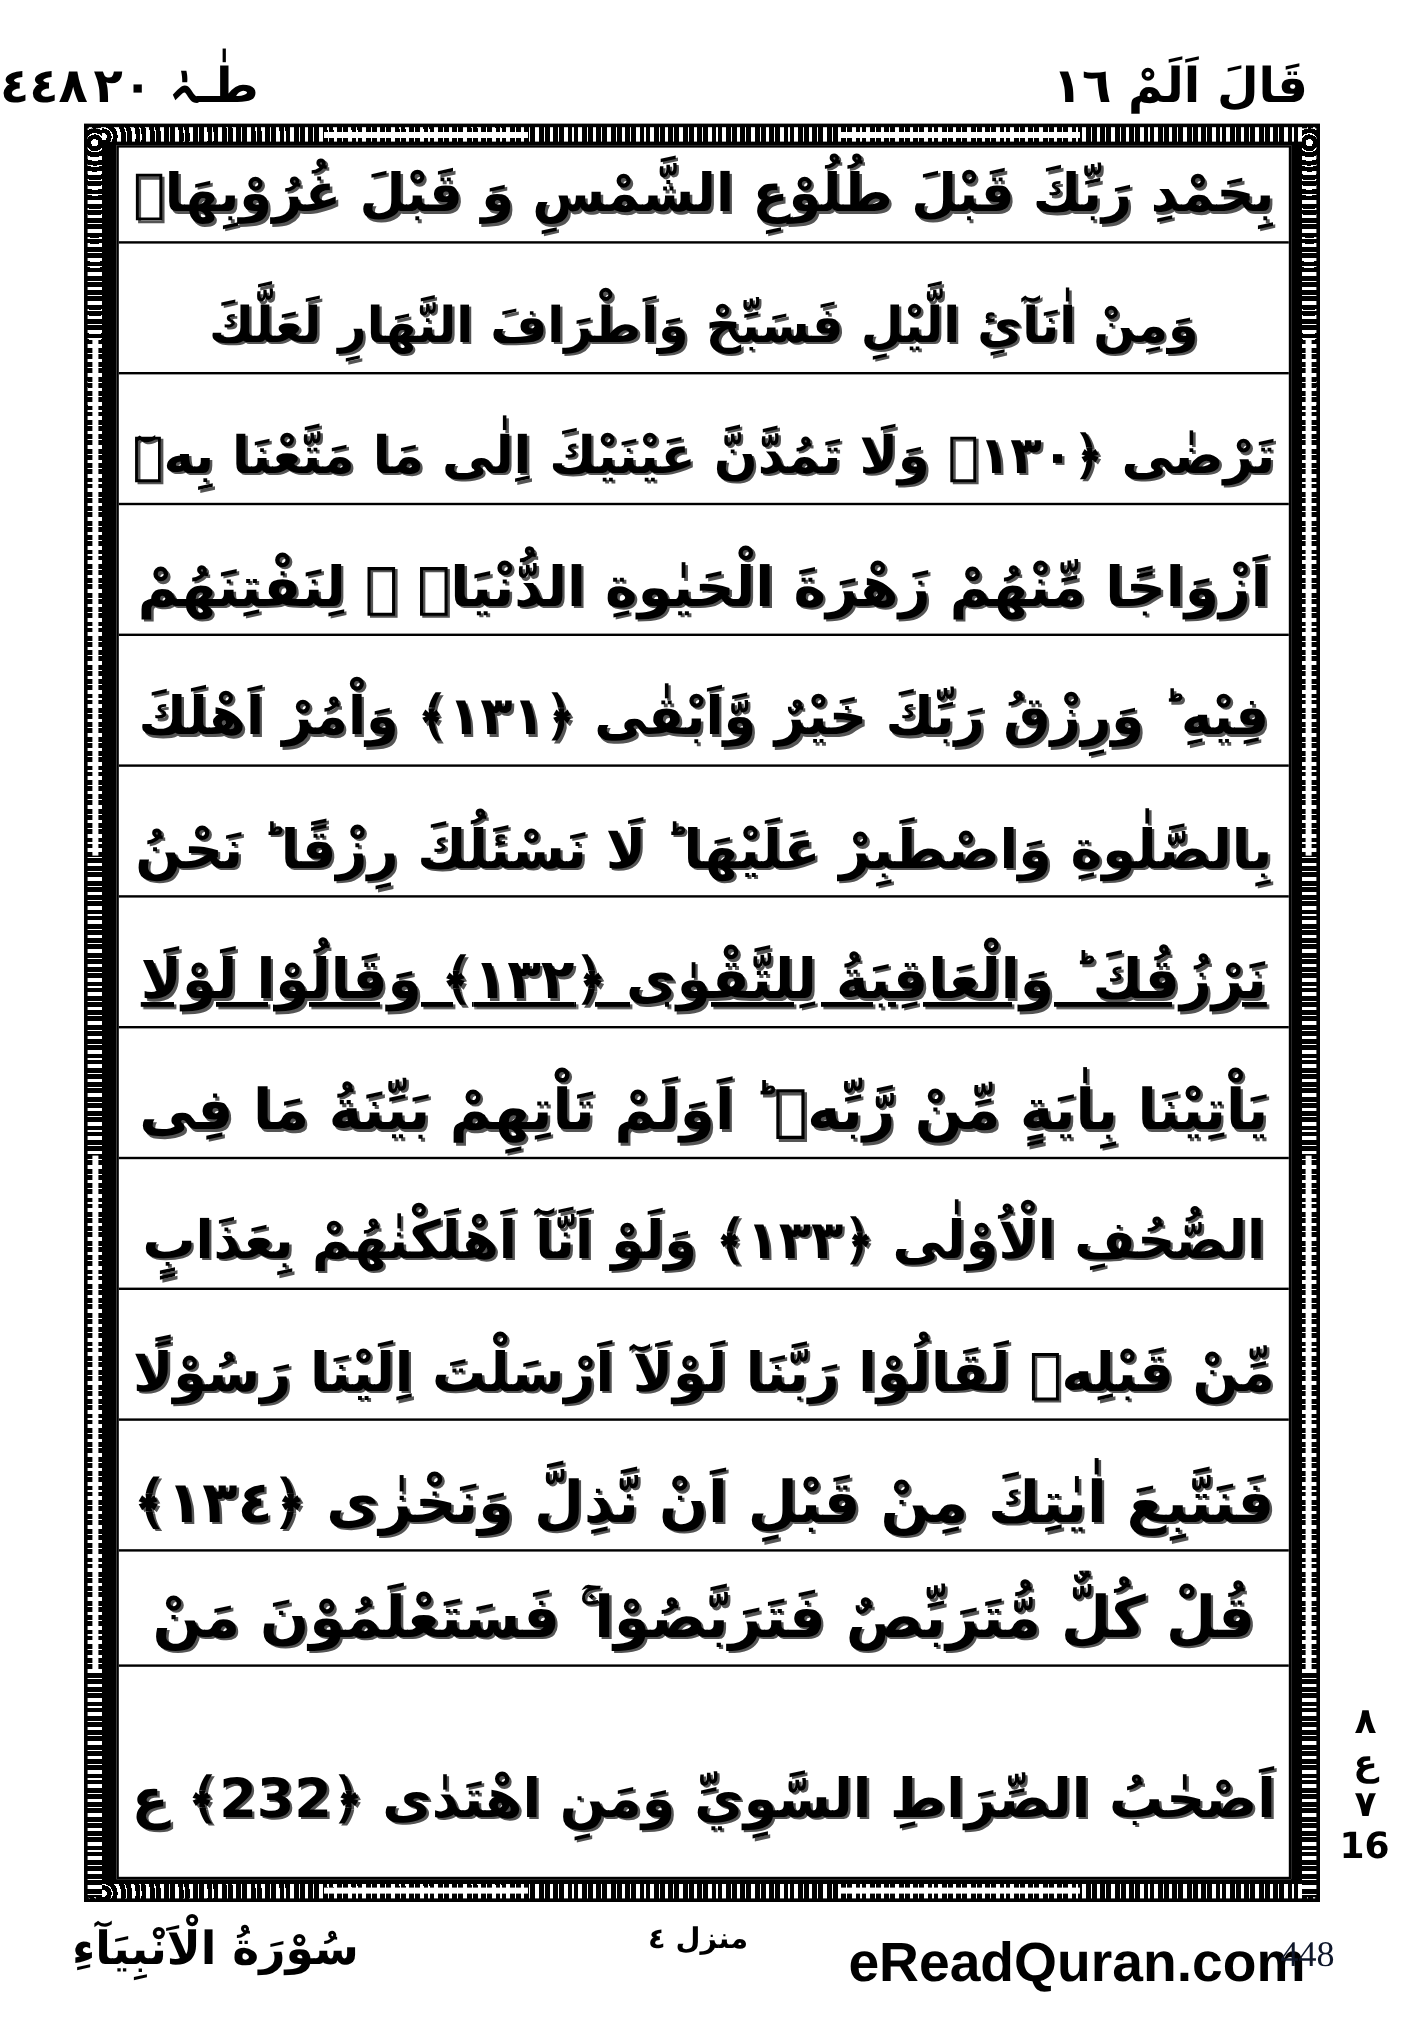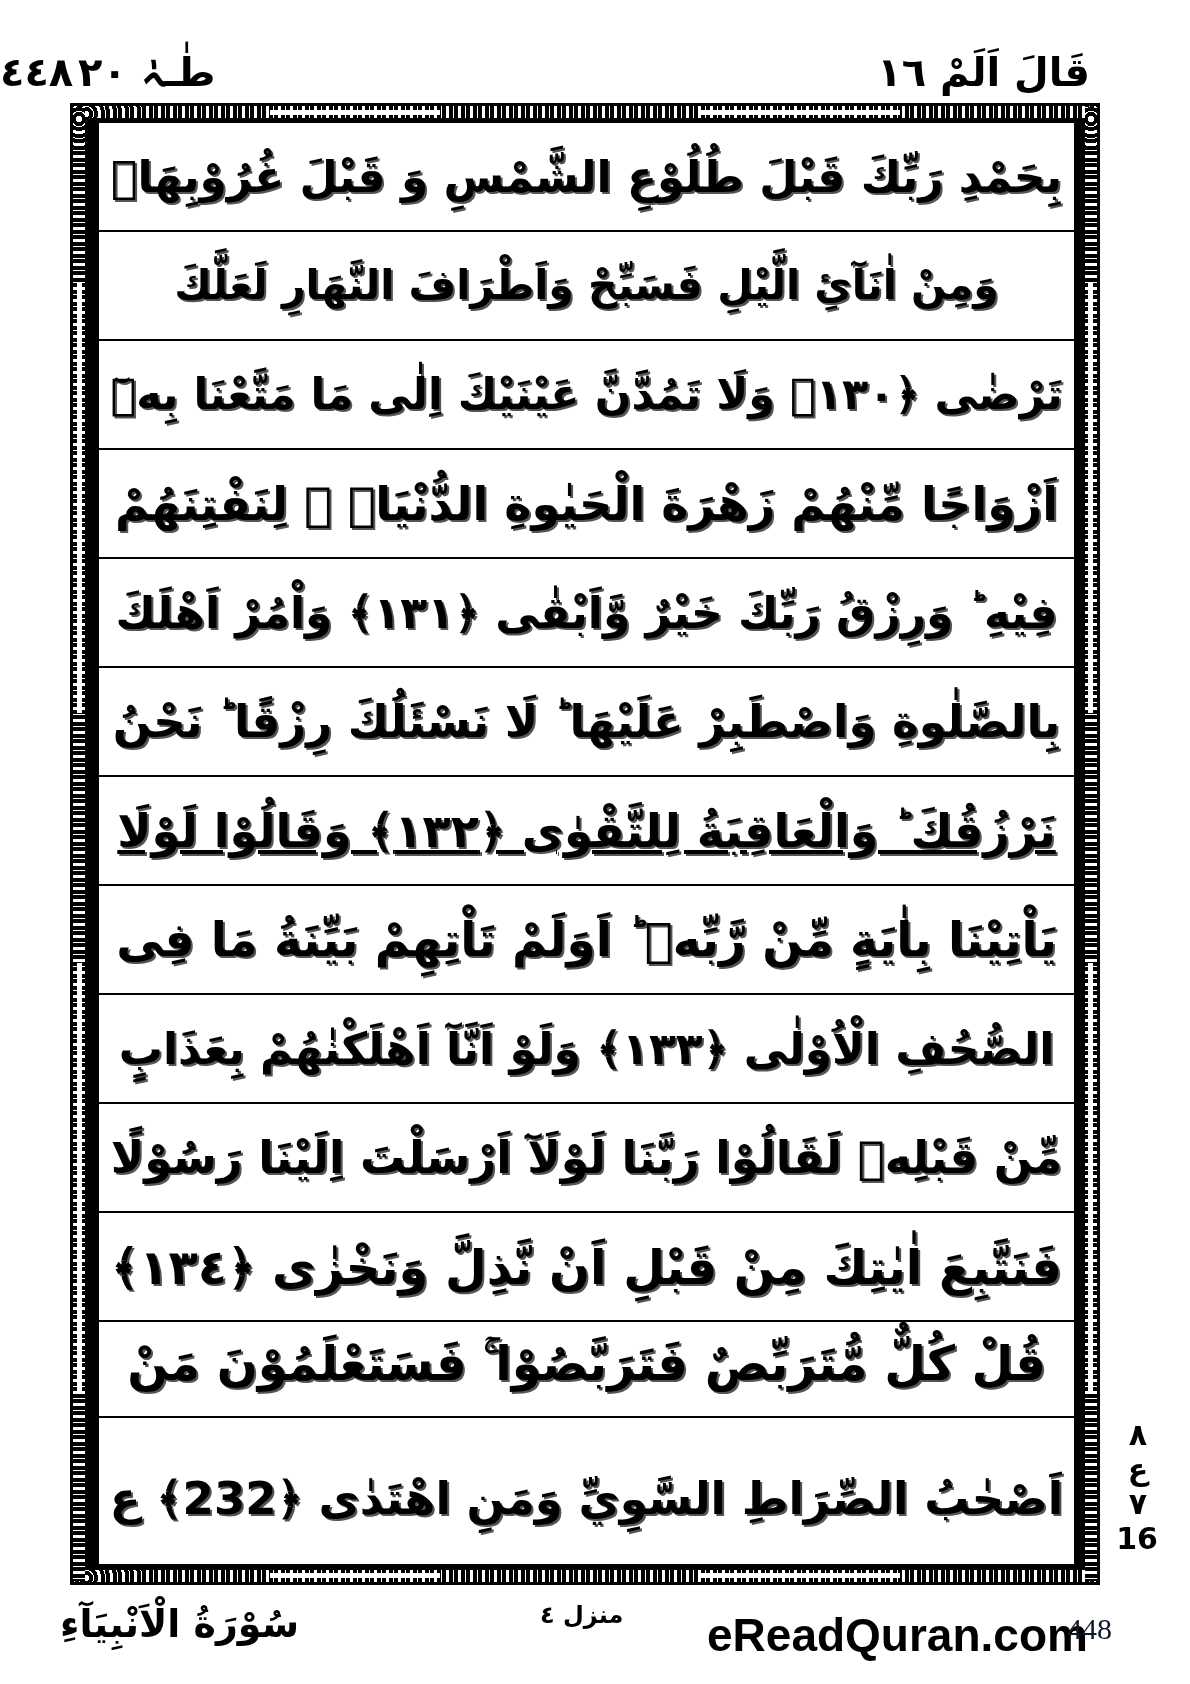--- a/index.html
+++ b/index.html
@@ -19,21 +19,21 @@
   .orn-bottom { left:4px; right:4px; bottom:3px; height:12px; }
   .orn-left { left:3px; top:4px; bottom:4px; width:12px; background:
       repeating-radial-gradient(circle at 6px 12px, #fff 0 3px, #000 3px 7px, #fff 7px 8px, #000 8px 12px); }
   .orn-right { right:3px; top:4px; bottom:4px; width:12px; background:
       repeating-radial-gradient(circle at 6px 12px, #fff 0 3px, #000 3px 7px, #fff 7px 8px, #000 8px 12px); }
   .bar-h { position:absolute; height:5px; background:#fff; }
   .bar-v { position:absolute; width:5px; background:#fff; }
 
   .inner { position:absolute; left:27px; top:18px; right:24px; bottom:19px; background:#fff; border:2px solid #000; box-sizing:border-box; }
 
-  .line { position:absolute; left:0; right:0; height:109px; border-bottom:2px solid #000; box-sizing:border-box;
+  .line { position:absolute; left:0; right:0; height:80px; border-bottom:2px solid #000; box-sizing:border-box;
           display:flex; align-items:center; justify-content:center; direction:rtl;
           font-family:"DejaVu Sans", sans-serif; font-weight:bold; font-size:50px; line-height:1;
           white-space:nowrap; overflow:hidden; padding:0 10px; text-shadow:2px 2px 0 #555; letter-spacing:0; }
   .line:last-child { border-bottom:none; }
   .line-text { display:inline-block; }
 
   .margin-note { position:absolute; left:1118px; top:1418px; width:40px; font-size:30px; font-weight:bold; line-height:1.15; text-align:center; direction:rtl; }
 
   .ftr { position:absolute; top:1605px; font-weight:bold; direction:rtl; line-height:1; }
   .ftr-surah { left:60px; font-size:38px; }

